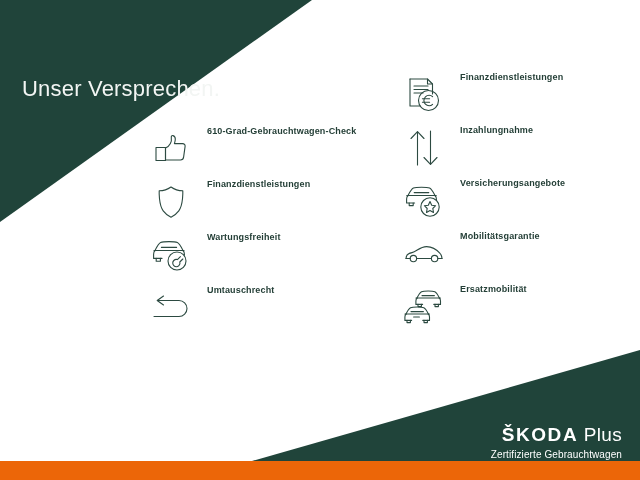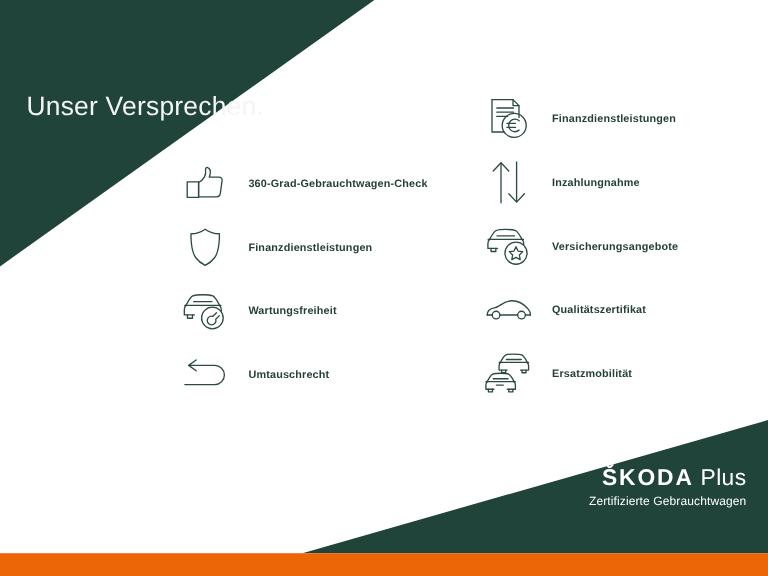--- a/index.html
+++ b/index.html
@@ -40,21 +40,20 @@
 
   
   .col {
     position: absolute;
   }
   .col-left  { left: 145px; top: 126px; }
   .col-right { left: 398px; top: 72px; }
 
   .feat {
     display: flex;
-    align-items: center;
     height: 53px;
   }
   .feat-icon {
     width: 52px;
     height: 46px;
     flex: 0 0 52px;
     display: flex;
     align-items: center;
     justify-content: center;
   }
@@ -68,21 +67,21 @@
     font-size: 9px;
     font-weight: bold;
     letter-spacing: 0.15px;
     white-space: nowrap;
   }
 
   
   .logo-block {
     position: absolute;
     right: 18px;
-    top: 388px;
+    top: 424px;
     text-align: right;
     color: #ffffff;
   }
   .logo-wordmark {
     font-size: 19px;
     line-height: 21px;
     letter-spacing: 1.6px;
     font-weight: bold;
     white-space: nowrap;
   }
@@ -118,21 +117,21 @@
 
   <div class="col col-left">
 
     <div class="feat">
       <span class="feat-icon">
         <svg width="34" height="32" viewBox="0 0 34 32" fill="none" stroke="#2c4a41" stroke-width="1.1" stroke-linecap="round" stroke-linejoin="round">
           <path d="M2 14.5 H11.5 V27.5 H2 Z"></path>
           <path d="M11.5 15 C13.5 14.2 15.2 12.6 16.4 10.4 C17.4 8.5 17.6 6.2 17.3 4.3 C17.1 3.2 18 2.3 19 2.6 C20.4 3 21.3 4.3 21.3 6.1 C21.3 8.4 20.4 10.6 20.4 10.6 H28.6 C30.2 10.6 31.3 11.9 31.1 13.4 L29.6 24.2 C29.4 25.8 28.1 27 26.5 27 H11.5 Z"></path>
         </svg>
       </span>
-      <span class="feat-label">360-Grad-Gebrauchtwagen-Check</span>
+      <span class="feat-label">610-Grad-Gebrauchtwagen-Check</span>
     </div>
 
 
     <div class="feat">
       <span class="feat-icon">
         <svg width="28" height="34" viewBox="0 0 28 34" fill="none" stroke="#2c4a41" stroke-width="1.1" stroke-linecap="round" stroke-linejoin="round">
           <path d="M14 2 C10.4 4.6 6.2 5.8 2.2 5.8 C2.2 5.8 1.6 19.6 6.2 25.8 C9.0 29.6 14 32.2 14 32.2 C14 32.2 19 29.6 21.8 25.8 C26.4 19.6 25.8 5.8 25.8 5.8 C21.8 5.8 17.6 4.6 14 2 Z"></path>
         </svg>
       </span>
       <span class="feat-label">Finanzdienstleistungen</span>
@@ -218,21 +217,21 @@
       <span class="feat-icon">
         <svg width="40" height="20" viewBox="0 0 40 20" fill="none" stroke="#2c4a41" stroke-width="1.1" stroke-linecap="round" stroke-linejoin="round">
           <path d="M2 14.5 C2 11 4.4 9.2 8 8.6 C12.6 7.8 15.6 2.6 22.6 2.6 C29 2.6 33.6 6.6 36 9.4 C37.8 11.4 38 13 38 14.5"></path>
           <path d="M2 14.5 H6.2"></path>
           <path d="M12.6 14.5 H27.4"></path>
           <path d="M33.8 14.5 H38"></path>
           <circle cx="9.4" cy="14.6" r="3.2"></circle>
           <circle cx="30.6" cy="14.6" r="3.2"></circle>
         </svg>
       </span>
-      <span class="feat-label">Qualitätszertifikat</span>
+      <span class="feat-label">Mobilitätsgarantie</span>
     </div>
 
     <div class="feat">
       <span class="feat-icon">
         <svg width="44" height="40" viewBox="0 0 44 40" fill="none" stroke="#2c4a41" stroke-width="1.1" stroke-linecap="round" stroke-linejoin="round">
           <g transform="translate(12,1)">
             <path d="M3 10 C3 10 5.8 4.6 7.5 3.8 C9.9 2.8 18.5 2.8 20.9 3.8 C22.6 4.6 25.4 10 25.4 10"></path>
             <path d="M2 10 H26.4"></path>
             <path d="M3.2 10 C2.2 10.6 1.9 11.7 1.9 13 V16.4 H8.6"></path>
             <path d="M25.2 10 C26.2 10.6 26.5 11.7 26.5 13 V16.4 H19.8"></path>

